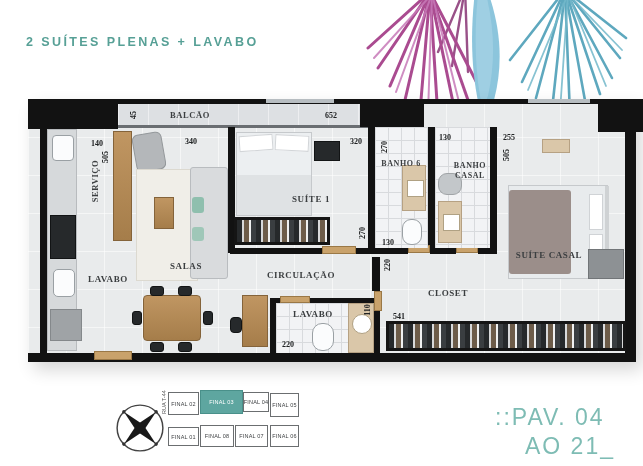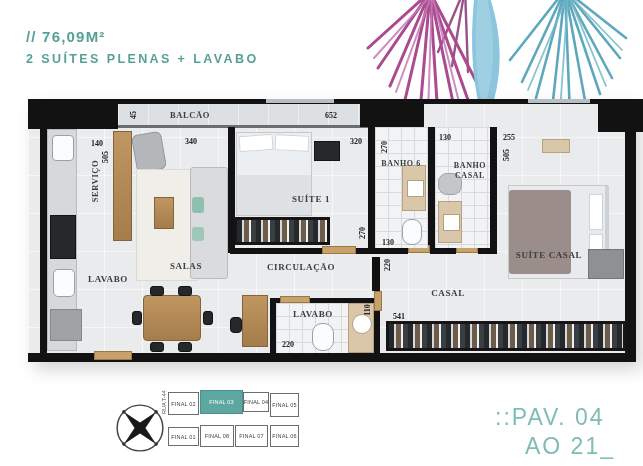--- a/index.html
+++ b/index.html
@@ -48,21 +48,20 @@
   .foot .p1{font-size:23px;letter-spacing:2px;font-weight:300;}
   .foot .p2{font-size:23px;letter-spacing:2px;font-weight:300;margin-left:30px;margin-top:2px;}
   .palm{position:absolute;left:360px;top:0;}
 </style>
 </head>
 <body>
 
 <div class="page">
 
   <div class="hdr">
-    <div class="l1">// 76,09M²</div>
     <div class="l2">2 SUÍTES PLENAS + LAVABO</div>
   </div>
 
   <svg class="palm" width="283" height="130" viewBox="0 0 283 130">
     <g stroke="#8e3f7c" stroke-width="2.4" stroke-linecap="round" opacity=".9">
       <line x1="105" y1="-12" x2="78" y2="52"></line>
         <line x1="105" y1="-12" x2="92" y2="66"></line>
         <line x1="105" y1="-12" x2="108" y2="72"></line>
     </g>
     <g stroke="#aa4b90" stroke-width="3" stroke-linecap="round">
@@ -203,26 +202,26 @@
     <div class="f tan" style="left:320px;top:204px;width:26px;height:50px">
       <div style="position:absolute;left:3px;top:10px;width:18px;height:18px;background:#fff;border:1px solid #b0a183;border-radius:50%"></div>
     </div>
 
     <div class="f clothes" style="left:358px;top:222px;width:240px;height:30px"></div>
 
     <span class="rlabel" style="left:162px;top:16px;font-size:8.5px">BALCÃO</span>
     <span class="rlabel v" style="left:67px;top:82px;font-size:8.5px">SERVIÇO</span>
     <span class="rlabel" style="left:80px;top:180px">LAVABO</span>
     <span class="rlabel" style="left:158px;top:167px">SALAS</span>
-    <span class="rlabel" style="left:273px;top:168px">CIRCULAÇÃO</span>
+    <span class="rlabel" style="left:273px;top:176px">CIRCULAÇÃO</span>
     <span class="rlabel" style="left:283px;top:100px">SUÍTE 1</span>
     <span class="rlabel" style="left:373px;top:64px;font-size:8px">BANHO 6</span>
     <span class="rlabel" style="left:442px;top:72px;font-size:8px;width:40px;white-space:normal;line-height:1.2">BANHO CASAL</span>
     <span class="rlabel" style="left:521px;top:156px">SUÍTE CASAL</span>
-    <span class="rlabel" style="left:420px;top:194px">CASAL</span>
+    <span class="rlabel" style="left:420px;top:194px">CLOSET</span>
     <span class="rlabel" style="left:285px;top:215px">LAVABO</span>
 
     <span class="dim v" style="left:105px;top:16px">45</span>
     <span class="dim" style="left:69px;top:44px">140</span>
     <span class="dim v" style="left:77px;top:58px">505</span>
     <span class="dim" style="left:163px;top:42px">340</span>
     <span class="dim" style="left:303px;top:16px">652</span>
     <span class="dim" style="left:328px;top:42px">320</span>
     <span class="dim v" style="left:334px;top:134px">270</span>
     <span class="dim v" style="left:356px;top:48px">270</span>

